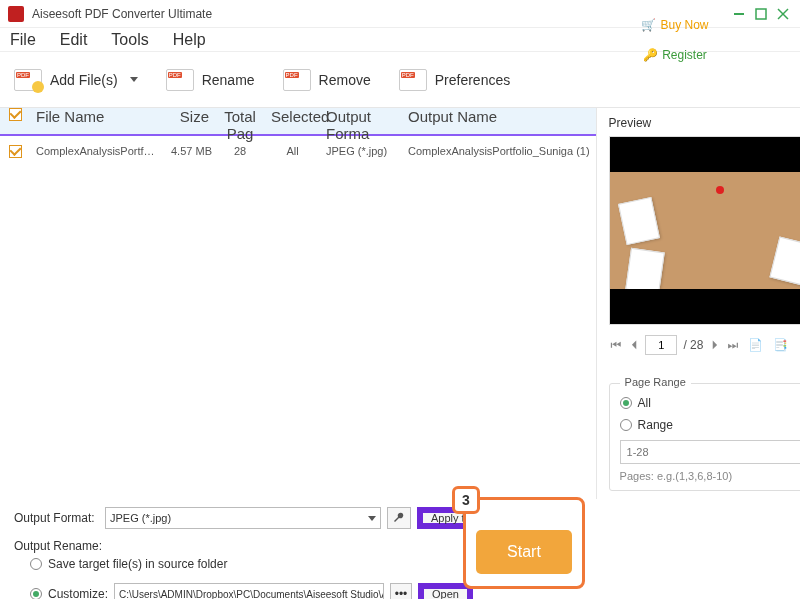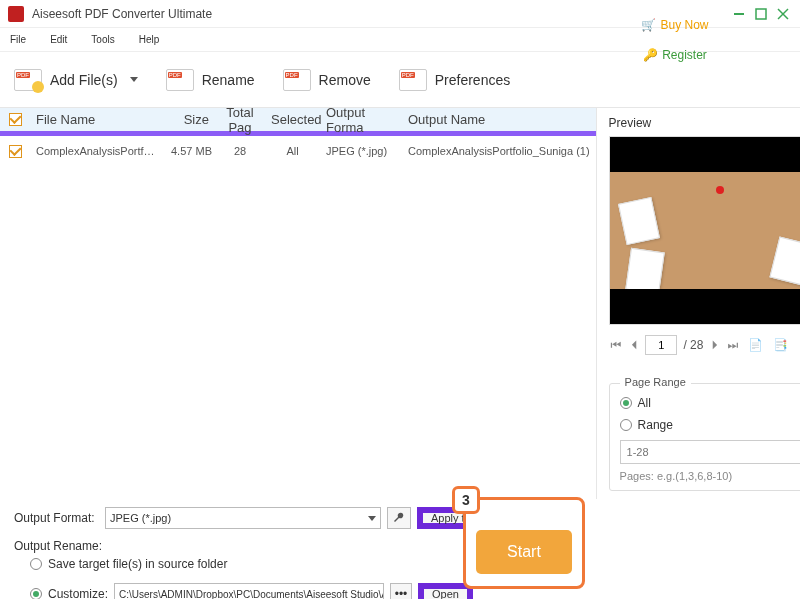--- a/index.html
+++ b/index.html
@@ -2,34 +2,34 @@
 <html><head>
 <meta charset="utf-8">
 <style>
 * { margin:0; padding:0; box-sizing:border-box; font-family:"Segoe UI",Arial,sans-serif; }
 body { background:#fff; width:800px; height:599px; overflow:hidden; color:#333; font-size:12px; }
 .titlebar { height:28px; background:#fff; display:flex; align-items:center; padding:8px 8px; border-bottom:1px solid #eee; }
 .titlebar .appicon { width:16px; height:16px; background:#c02020; margin-right:8px; border-radius:2px; }
 .titlebar .title { flex:1; font-size:12px; color:#444; }
 .winbtn { width:18px; height:18px; display:flex; align-items:center; justify-content:center; margin-left:4px; cursor:pointer; }
 .menubar { height:24px; display:flex; align-items:center; padding:0 10px; border-bottom:1px solid #eee; }
-.menubar .menuitem { margin-right:24px; font-size:10px; color:#333; cursor:pointer; }
+.menubar .menuitem { margin-right:24px; font-size:16px; color:#333; cursor:pointer; }
 .menubar .right { margin-left:auto; display:flex; align-items:center; gap:16px; }
 .menubar .right .link { color:#f0a000; font-size:12px; cursor:pointer; display:flex; align-items:center; gap:4px; }
 .menubar .right .link.reg { color:#3a9a3a; }
 .toolbar { height:56px; display:flex; align-items:center; padding:8px 14px; border-bottom:1px solid #e6e6e6; gap:28px; }
 .toolbtn { display:flex; align-items:center; gap:8px; font-size:14px; color:#333; cursor:pointer; }
 .toolicon { width:28px; height:28px; position:relative; }
 .pdf-icn { width:28px; height:22px; background:#fff; border:1px solid #ccc; border-radius:2px; position:relative; }
 .pdf-icn::before { content:"PDF"; position:absolute; top:2px; left:1px; background:#e05030; color:#fff; font-size:6px; padding:0 1px; border-radius:1px; }
 .pdf-plus::after { content:""; position:absolute; bottom:-3px; right:-3px; width:12px; height:12px; background:#f7c843; border-radius:50%; }
 .caret { width:0; height:0; border-left:4px solid transparent; border-right:4px solid transparent; border-top:5px solid #555; display:inline-block; margin-left:4px; }
 .content { display:flex; height:calc(599px - 28px - 24px - 56px - 100px); }
 .left { flex:1; display:flex; flex-direction:column; border-right:1px solid #e6e6e6; }
-.thead { display:flex; height:28px; background:#eaf4fc; border-bottom:5px solid #8b5cf6; align-items:center; font-size:13px; color:#444; }
+.thead { display:flex; height:28px; background:#eaf4fc; border-bottom:2px solid #8b5cf6; font-size:15px; color:#444; }
 .thead > div, .trow > div { padding:0 6px; }
 .col-chk { width:30px; display:flex; justify-content:center; }
 .col-name { width:135px; }
 .col-size { width:50px; text-align:right; }
 .col-pages { width:50px; text-align:center; }
 .col-sel { width:55px; text-align:center; }
 .col-fmt { width:82px; }
 .col-out { flex:1; }
 .trow { display:flex; height:30px; align-items:center; font-size:11px; color:#555; overflow:hidden; white-space:nowrap; }
 .trow .col-name { overflow:hidden; text-overflow:ellipsis; }

